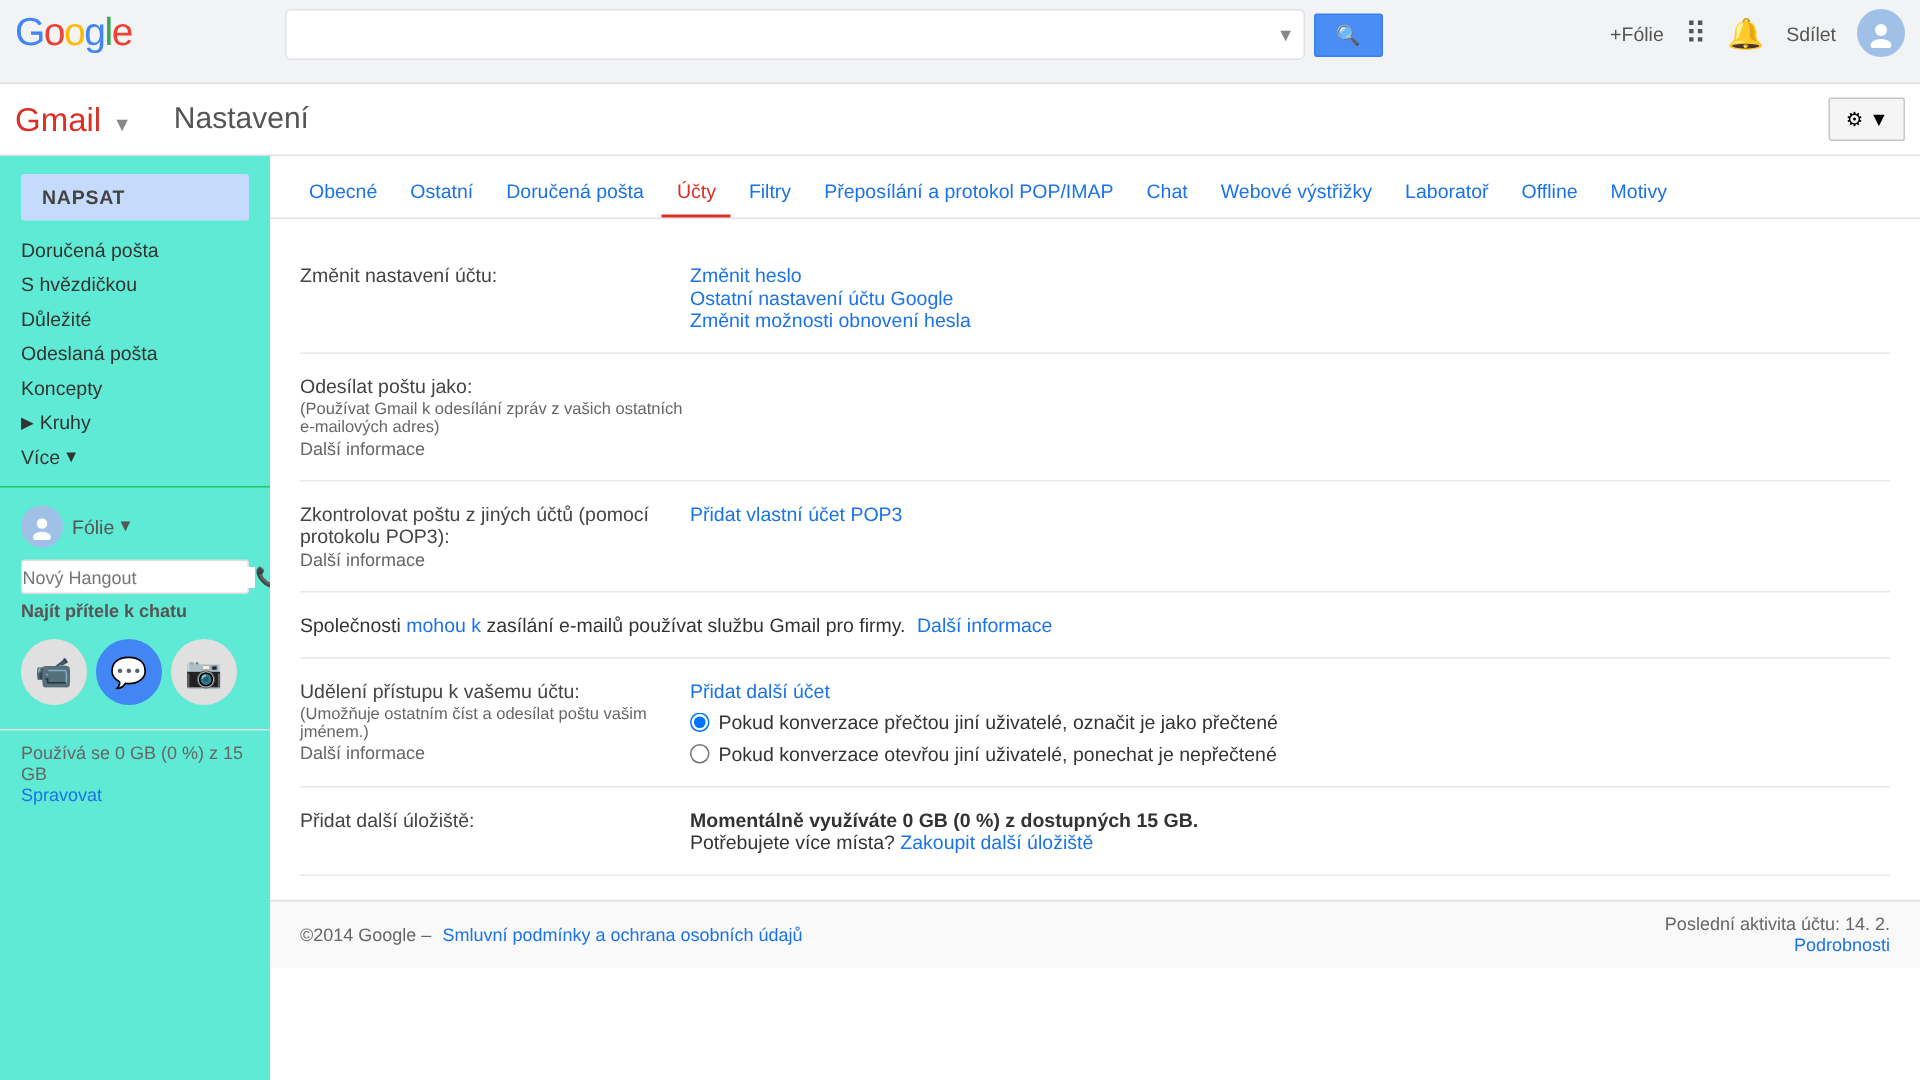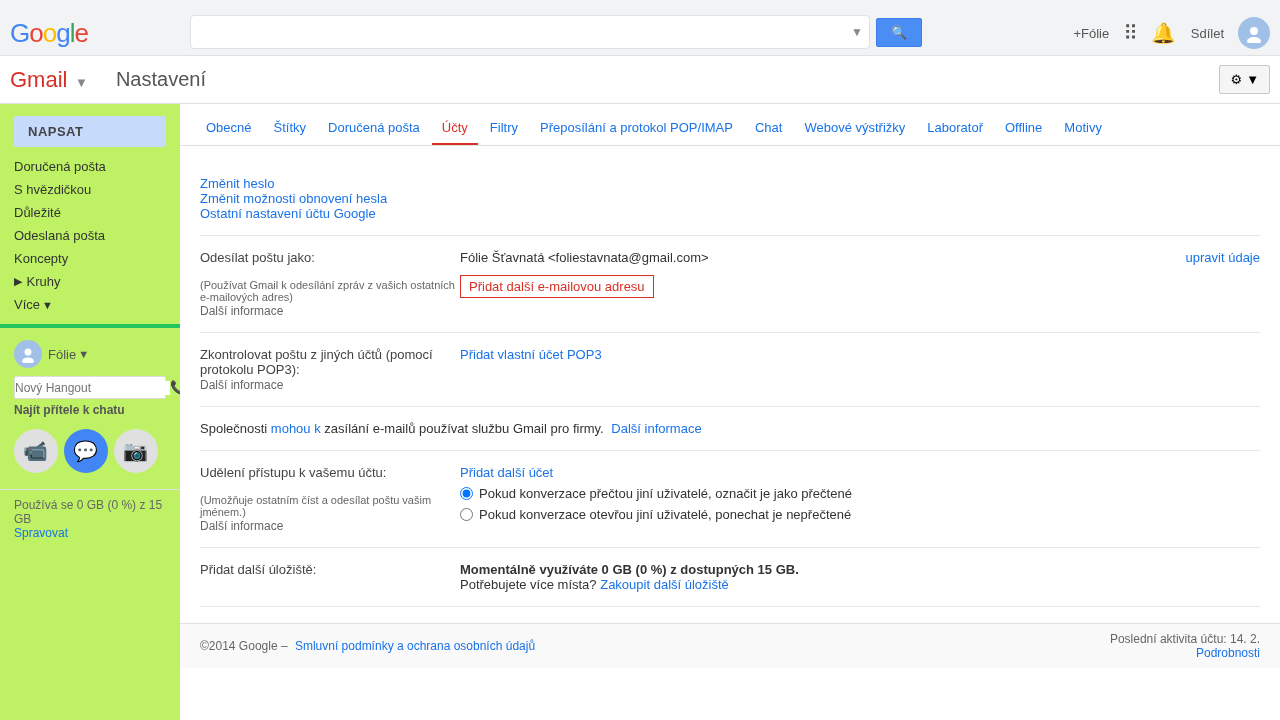--- a/index.html
+++ b/index.html
@@ -1,21 +1,21 @@
 <!DOCTYPE html>
 <html><head>
   <meta charset="utf-8">
   <style>
     * { box-sizing: border-box; margin: 0; padding: 0; }
     body { font-family: Arial, sans-serif; font-size: 13px; color: #333; background: #f1f3f4; }
 
     
     #topbar {
       display: flex;
-      align-items: flex-end;
+      align-items: flex-start;
       background: #f1f3f4;
       padding: 6px 10px;
       height: 56px;
       border-bottom: 1px solid #e0e0e0;
     }
     #logo-area {
       display: flex;
       align-items: center;
       width: 180px;
     }
@@ -115,21 +115,21 @@
 
     
     #main-wrap {
       display: flex;
       height: calc(100vh - 104px);
     }
 
     
     #sidebar {
       width: 180px;
-      background: #bef264;
+      background: #5eead4;
       padding-top: 8px;
       flex-shrink: 0;
       overflow-y: auto;
     }
     #compose-btn {
       display: flex;
       align-items: center;
       background: #c6dafc;
       border: none;
       border-radius: 2px;
@@ -151,21 +151,21 @@
       cursor: pointer;
       border-radius: 0 20px 20px 0;
       margin-right: 8px;
     }
     .sidebar-expand {
       font-size: 11px;
       margin-right: 4px;
     }
     #hangouts-section {
       padding: 8px 14px;
-      border-top: 4px solid #22c55e;
+      border-top: 1px solid #22c55e;
       margin-top: 8px;
     }
     .user-row {
       display: flex;
       align-items: center;
       font-size: 13px;
       color: #555;
       cursor: pointer;
       padding: 4px 0;
     }
@@ -251,21 +251,21 @@
     .settings-label {
       width: 260px;
       flex-shrink: 0;
       font-size: 13px;
       color: #444;
     }
     .settings-label small {
       font-size: 11px;
       color: #666;
       display: block;
-      margin-top: 14px;
+      margin-top: 2px;
     }
     .settings-value {
       flex: 1;
       font-size: 13px;
     }
     .link { color: #1a73e8; cursor: pointer; text-decoration: none; }
     .link-dark { color: #666; font-size: 12px; cursor: pointer; text-decoration: none; }
     .add-email-btn {
       display: inline-block;
       border: 1px solid #d93025;
@@ -411,56 +411,50 @@
     <div style="padding: 8px 14px; font-size:12px; color:#666; border-top:1px solid #e0e0e0; margin-top:8px;">
       <div>Používá se 0 GB (0 %) z 15 GB</div>
       <a class="link">Spravovat</a>
     </div>
   </div>
 
   <div id="content">
 
     <div id="settings-tabs">
       <a class="tab-item">Obecné</a>
-      <a class="tab-item">Štítky</a>
+      <a class="tab-item">Ostatní</a>
       <a class="tab-item">Doručená pošta</a>
       <a class="tab-item active">Účty</a>
       <a class="tab-item">Filtry</a>
       <a class="tab-item">Přeposílání a protokol POP/IMAP</a>
       <a class="tab-item">Chat</a>
       <a class="tab-item">Webové výstřižky</a>
       <a class="tab-item">Laboratoř</a>
       <a class="tab-item">Offline</a>
       <a class="tab-item">Motivy</a>
     </div>
 
     <div id="settings-content">
 
       <div class="settings-row">
+        <div class="settings-label">
+          <span>Změnit nastavení účtu:</span>
+        </div>
         <div class="settings-value">
           <div><a class="link">Změnit heslo</a></div>
+          <div><a class="link">Ostatní nastavení účtu Google</a></div>
           <div><a class="link">Změnit možnosti obnovení hesla</a></div>
-          <div><a class="link">Ostatní nastavení účtu Google</a></div>
         </div>
       </div>
 
       <div class="settings-row">
         <div class="settings-label">
           <span>Odesílat poštu jako:</span>
           <small>(Používat Gmail k odesílání zpráv z vašich ostatních e-mailových adres)</small>
           <a class="link-dark">Další informace</a>
-        </div>
-        <div class="settings-value">
-          <div class="sender-row">
-            <span>Fólie Šťavnatá &lt;foliestavnata@gmail.com&gt;</span>
-            <a class="edit-link">upravit údaje</a>
-          </div>
-          <div style="margin-top:6px;">
-            <a class="add-email-btn">Přidat další e-mailovou adresu</a>
-          </div>
         </div>
       </div>
 
       <div class="settings-row">
         <div class="settings-label">
           <span>Zkontrolovat poštu z jiných účtů (pomocí protokolu POP3):</span>
           <br>
           <a class="link-dark">Další informace</a>
         </div>
         <div class="settings-value">

